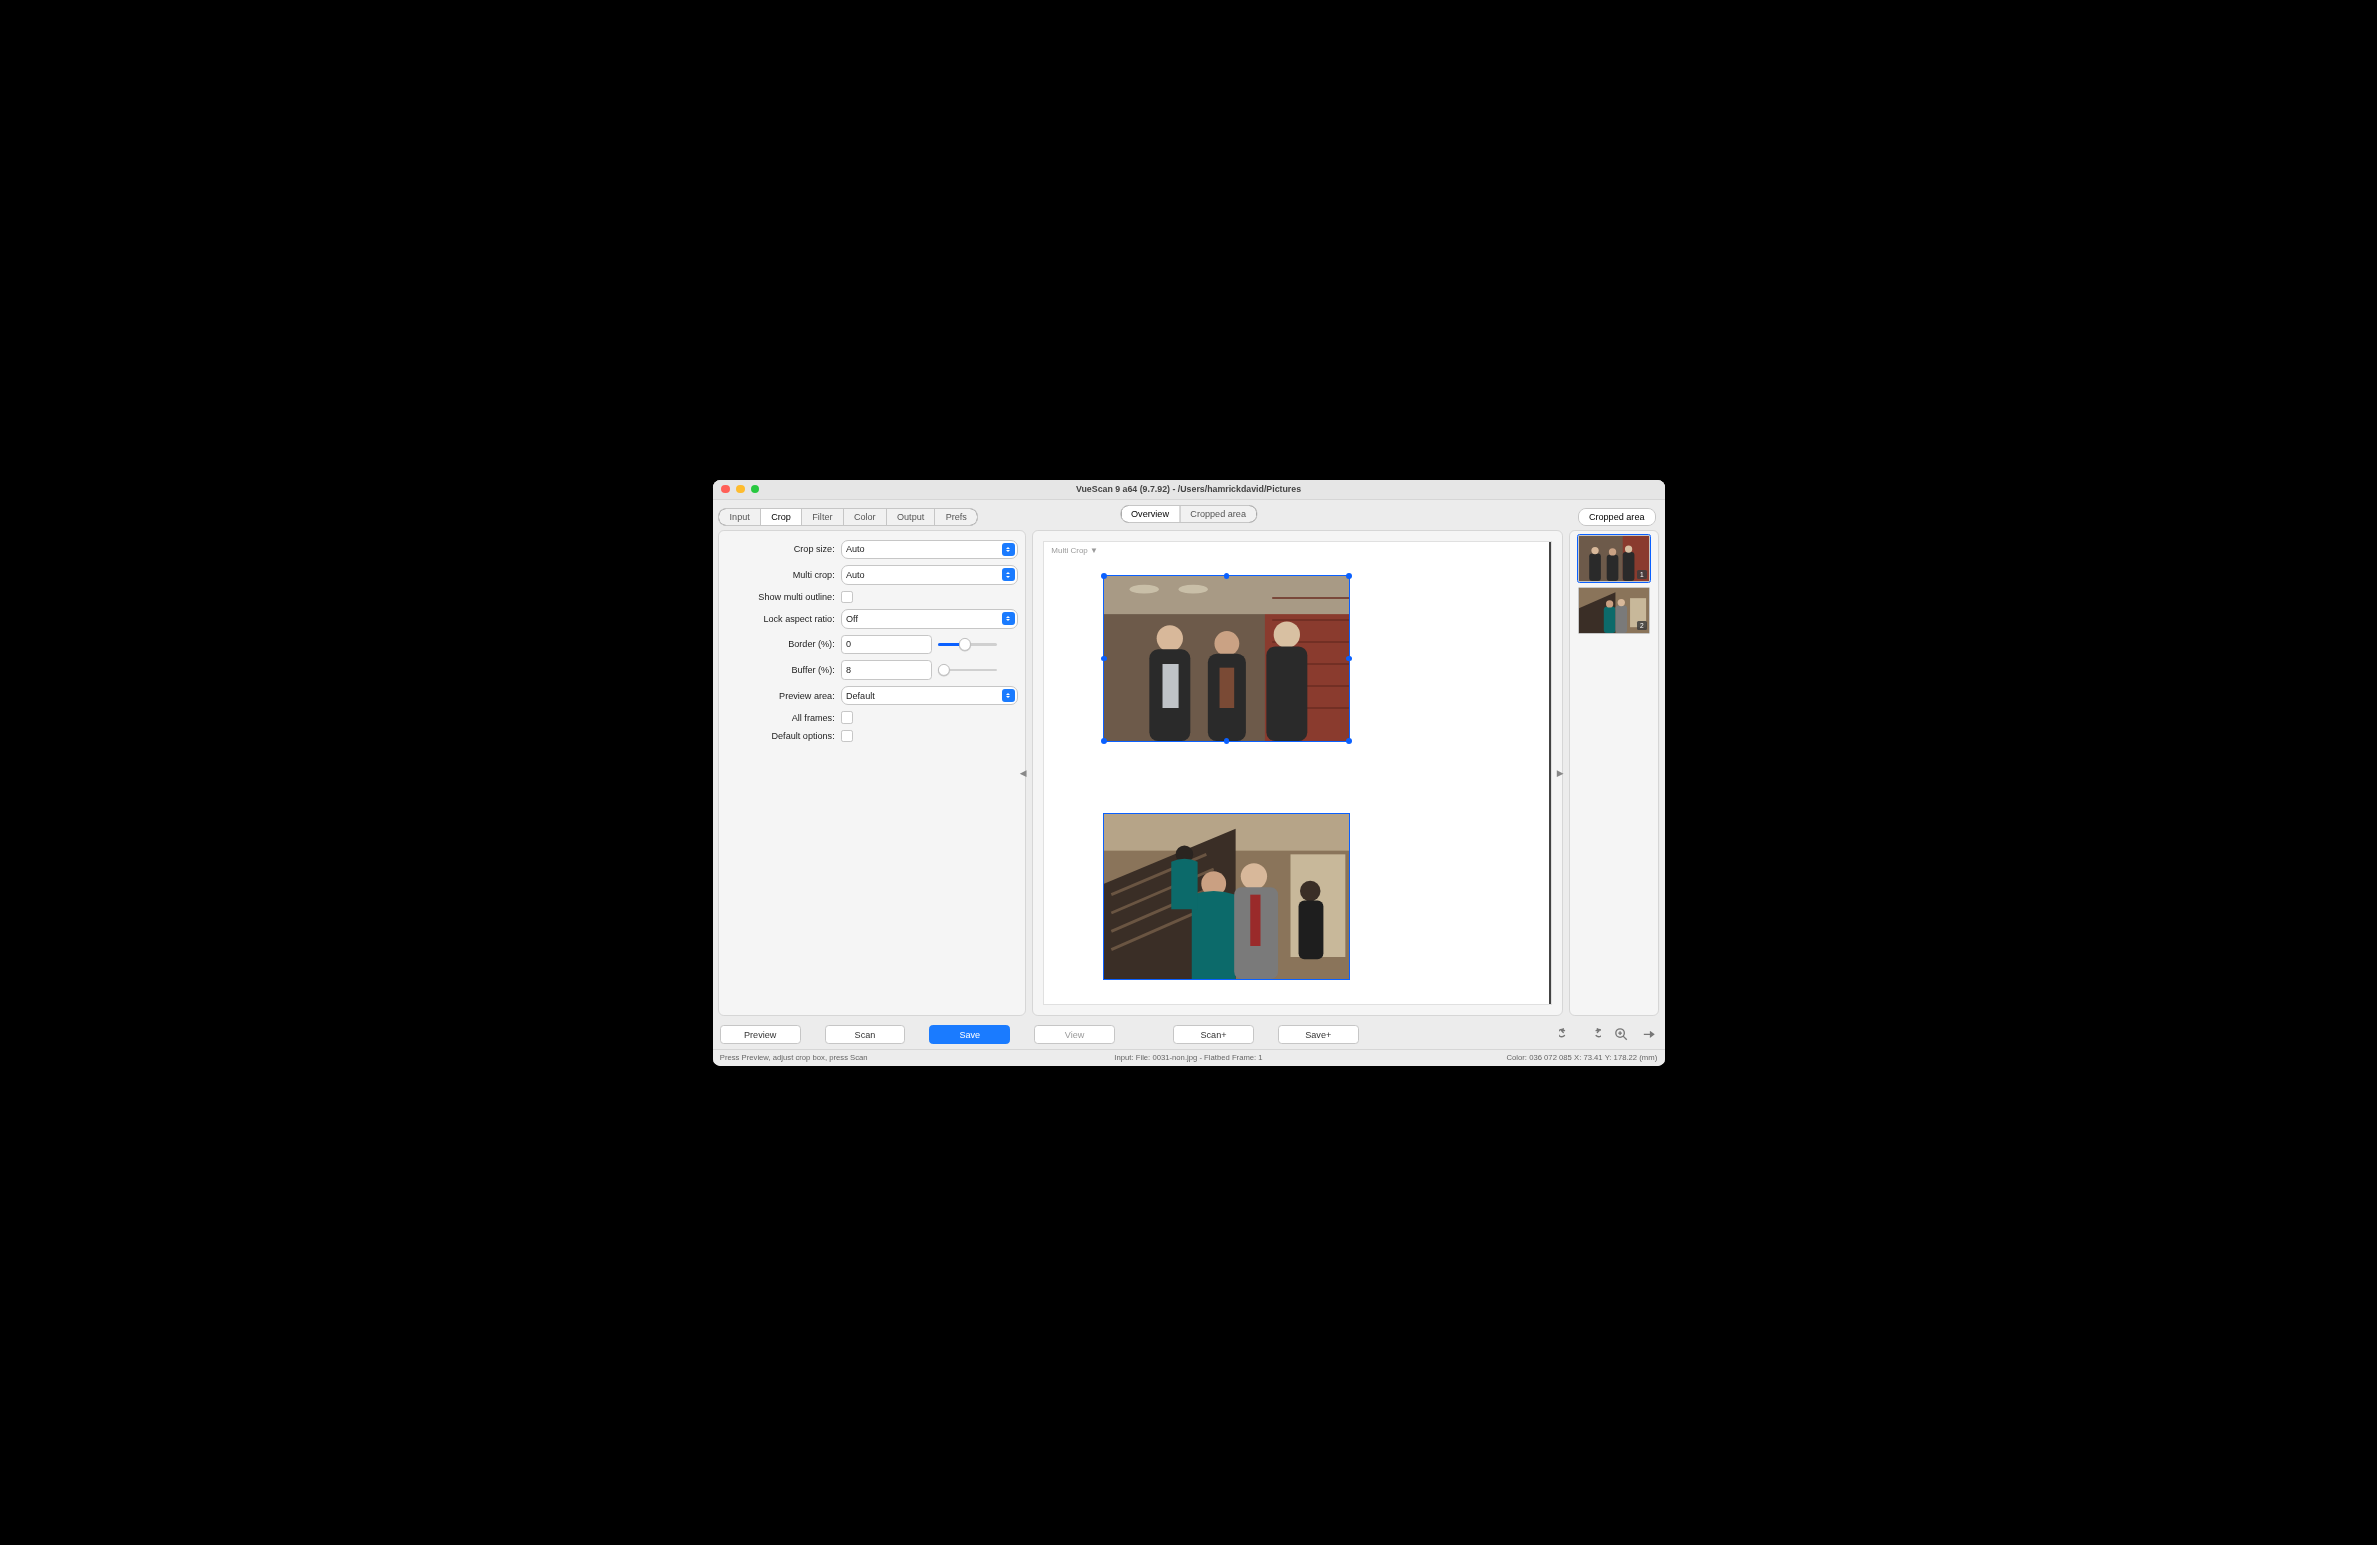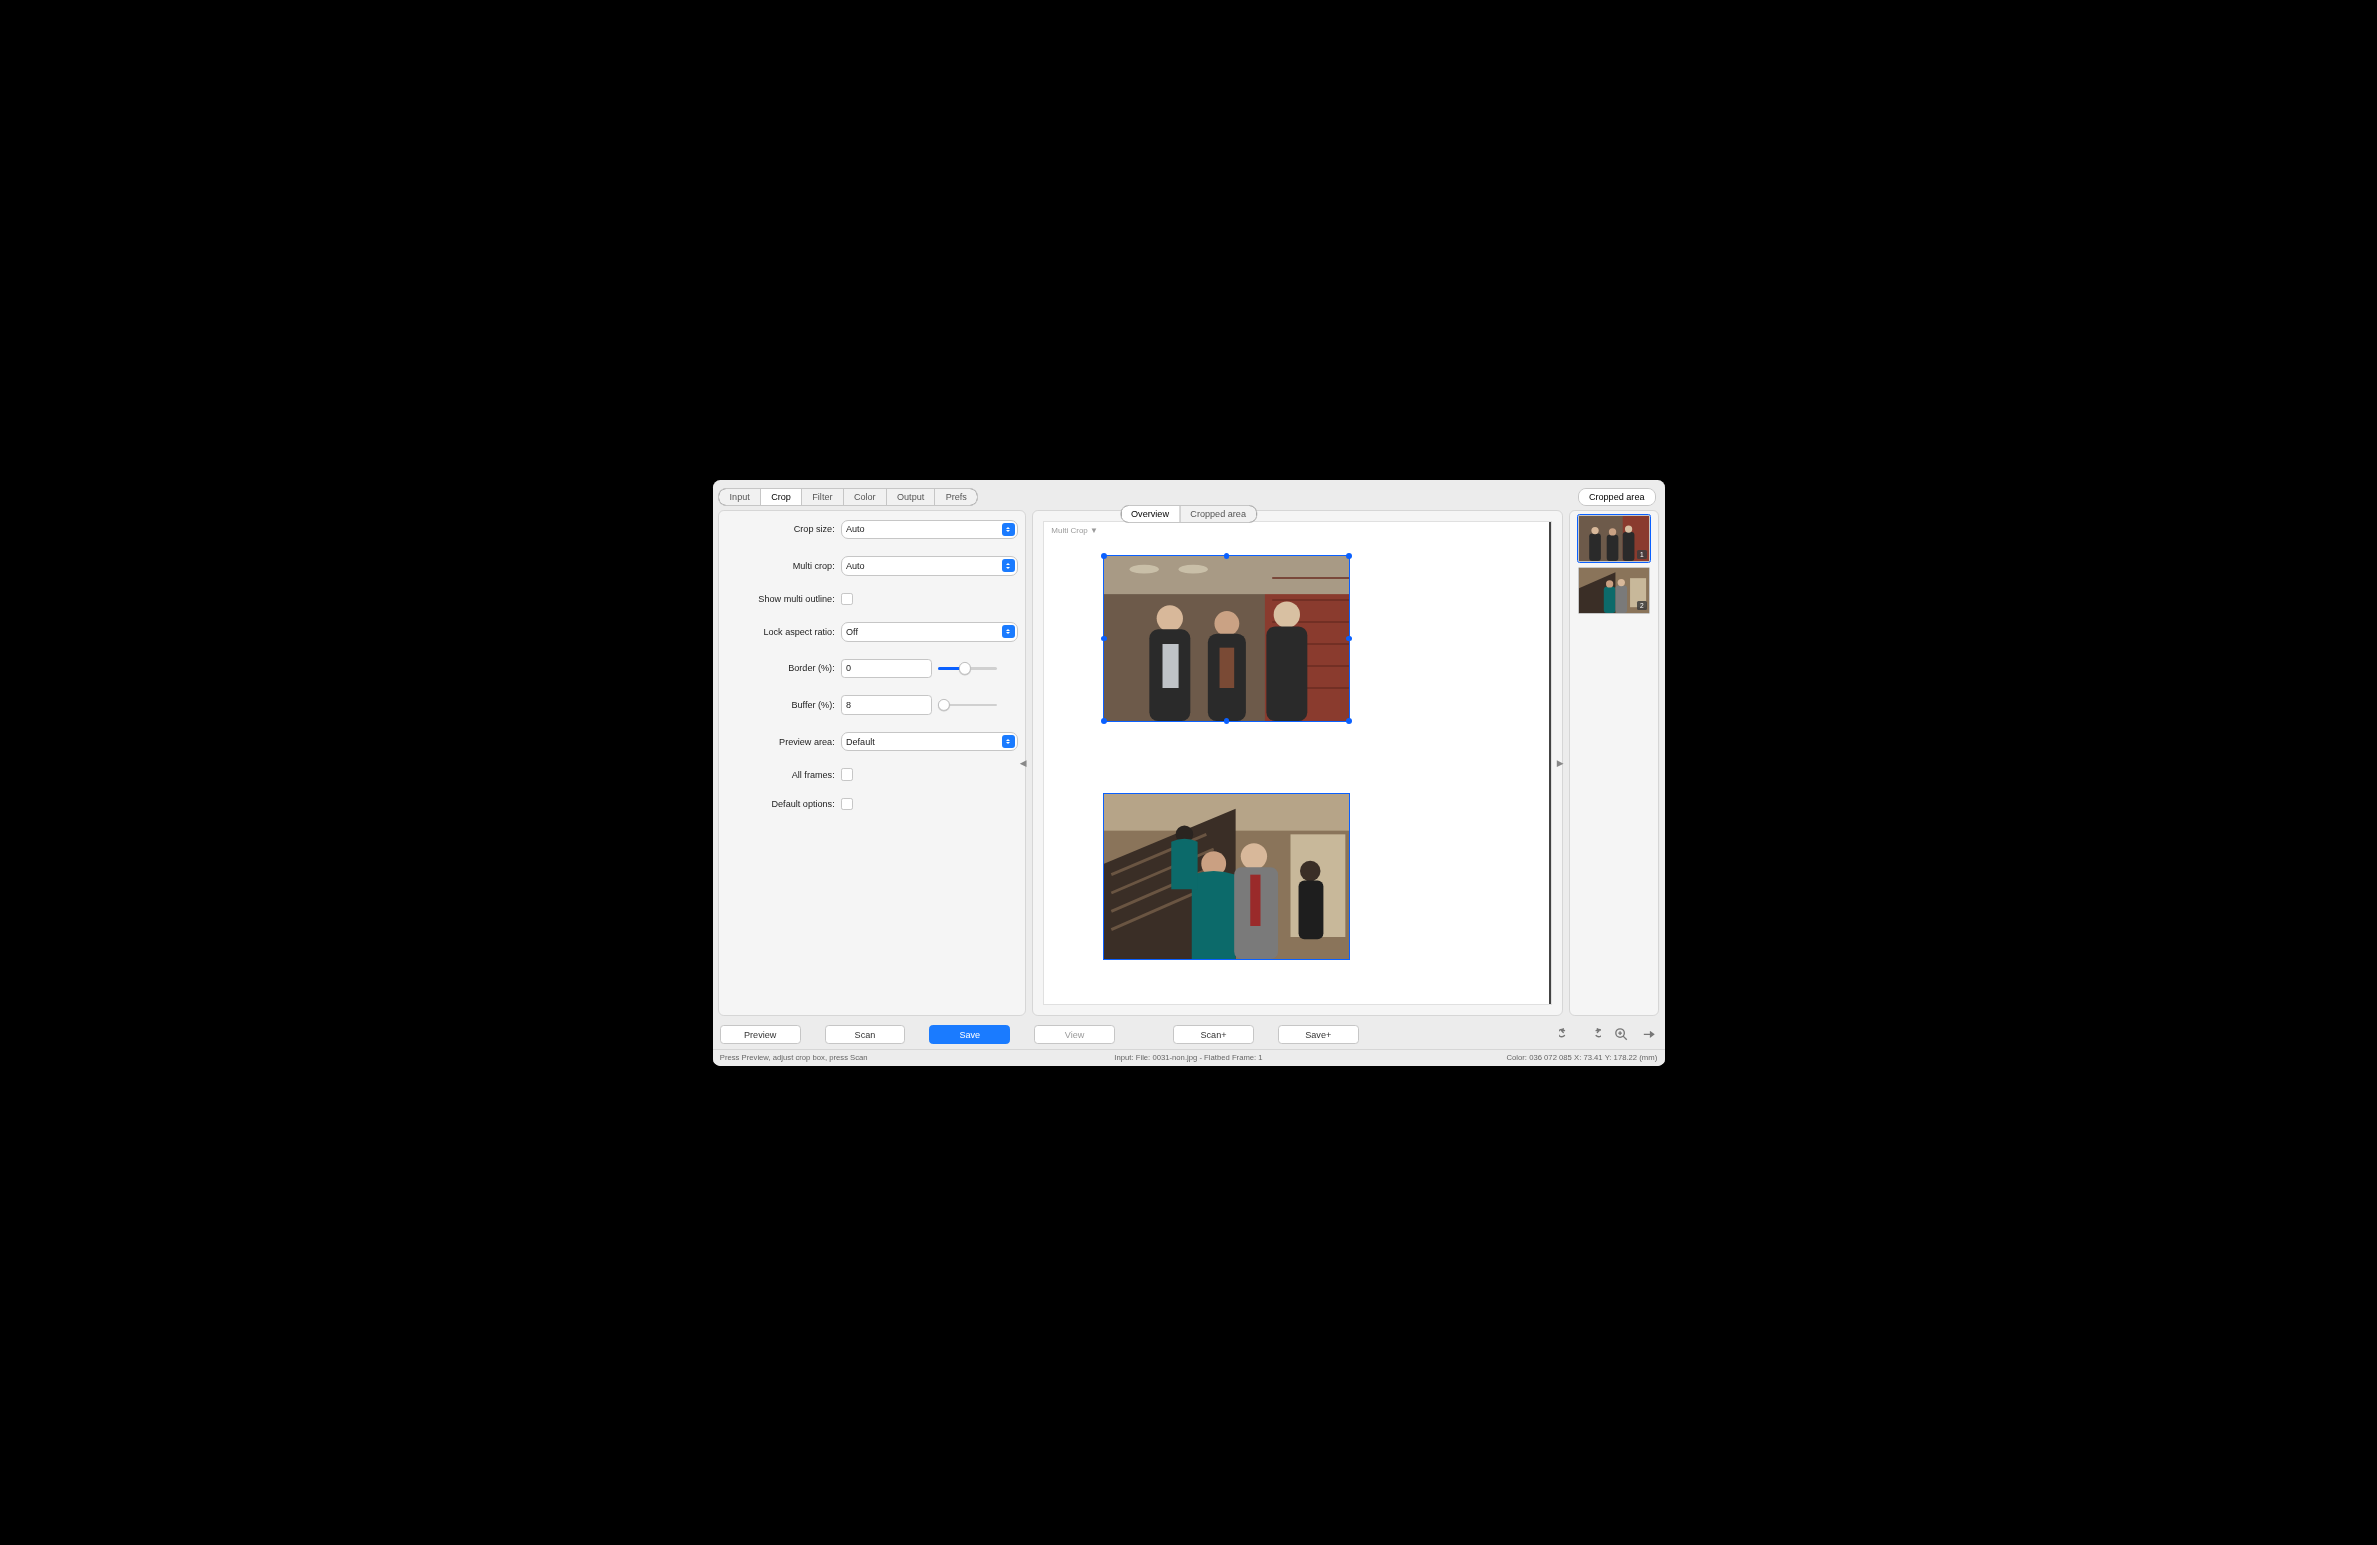--- a/index.html
+++ b/index.html
@@ -78,21 +78,21 @@
   .body {
     flex:1; display:flex; min-height:0;
     padding: 0 5.9px 4.4px 5.9px; gap:5.9px;
     position:relative;
   }
   .panel {
     background: var(--bg-panel);
     border: 0.7px solid var(--border-light);
     border-radius:5.9px;
   }
-  .left-panel { width: 291px; padding:8.8px 7.3px; display:flex; flex-direction:column; gap:17px; position:relative;}
+  .left-panel { width: 291px; padding:8.8px 7.3px; display:flex; flex-direction:column; gap:6px; position:relative;}
   .center-panel { flex:1; position:relative; display:flex; flex-direction:column; padding:10.2px;}
   .right-panel { width: 79px; padding:4.4px; display:flex; flex-direction:column; align-items:center; gap:4.4px;}
   
   .form-row { display:flex; align-items:center; gap:5.9px; }
   .form-label { width:108px; text-align:right; font-size:9.1px; }
   .select, .text-input {
     flex:1; height:17.6px; background:#fff; border:0.7px solid var(--border-mid);
     border-radius:7px; display:flex; align-items:center; padding:0 4.4px;
     font-size:9.1px; position:relative;
   }
@@ -191,20 +191,28 @@
   }
   .status-left{flex:1; text-align:left;}
   .status-center{flex:1; text-align:center;}
   .status-right{flex:1; text-align:right;}
 </style>
 </head>
 <body>
 
 <div class="window">
 
+  <div class="titlebar">
+    <div class="traffic">
+      <div class="dot red"></div>
+      <div class="dot yellow"></div>
+      <div class="dot green"></div>
+    </div>
+    <div class="title">VueScan 9 a64 (9.7.92) - /Users/hamrickdavid/Pictures</div>
+  </div>
 
   <div class="toolbar">
     <div class="seg">
       <div class="seg-item">Input</div>
       <div class="seg-item active">Crop</div>
       <div class="seg-item">Filter</div>
       <div class="seg-item">Color</div>
       <div class="seg-item">Output</div>
       <div class="seg-item">Prefs</div>
     </div>

